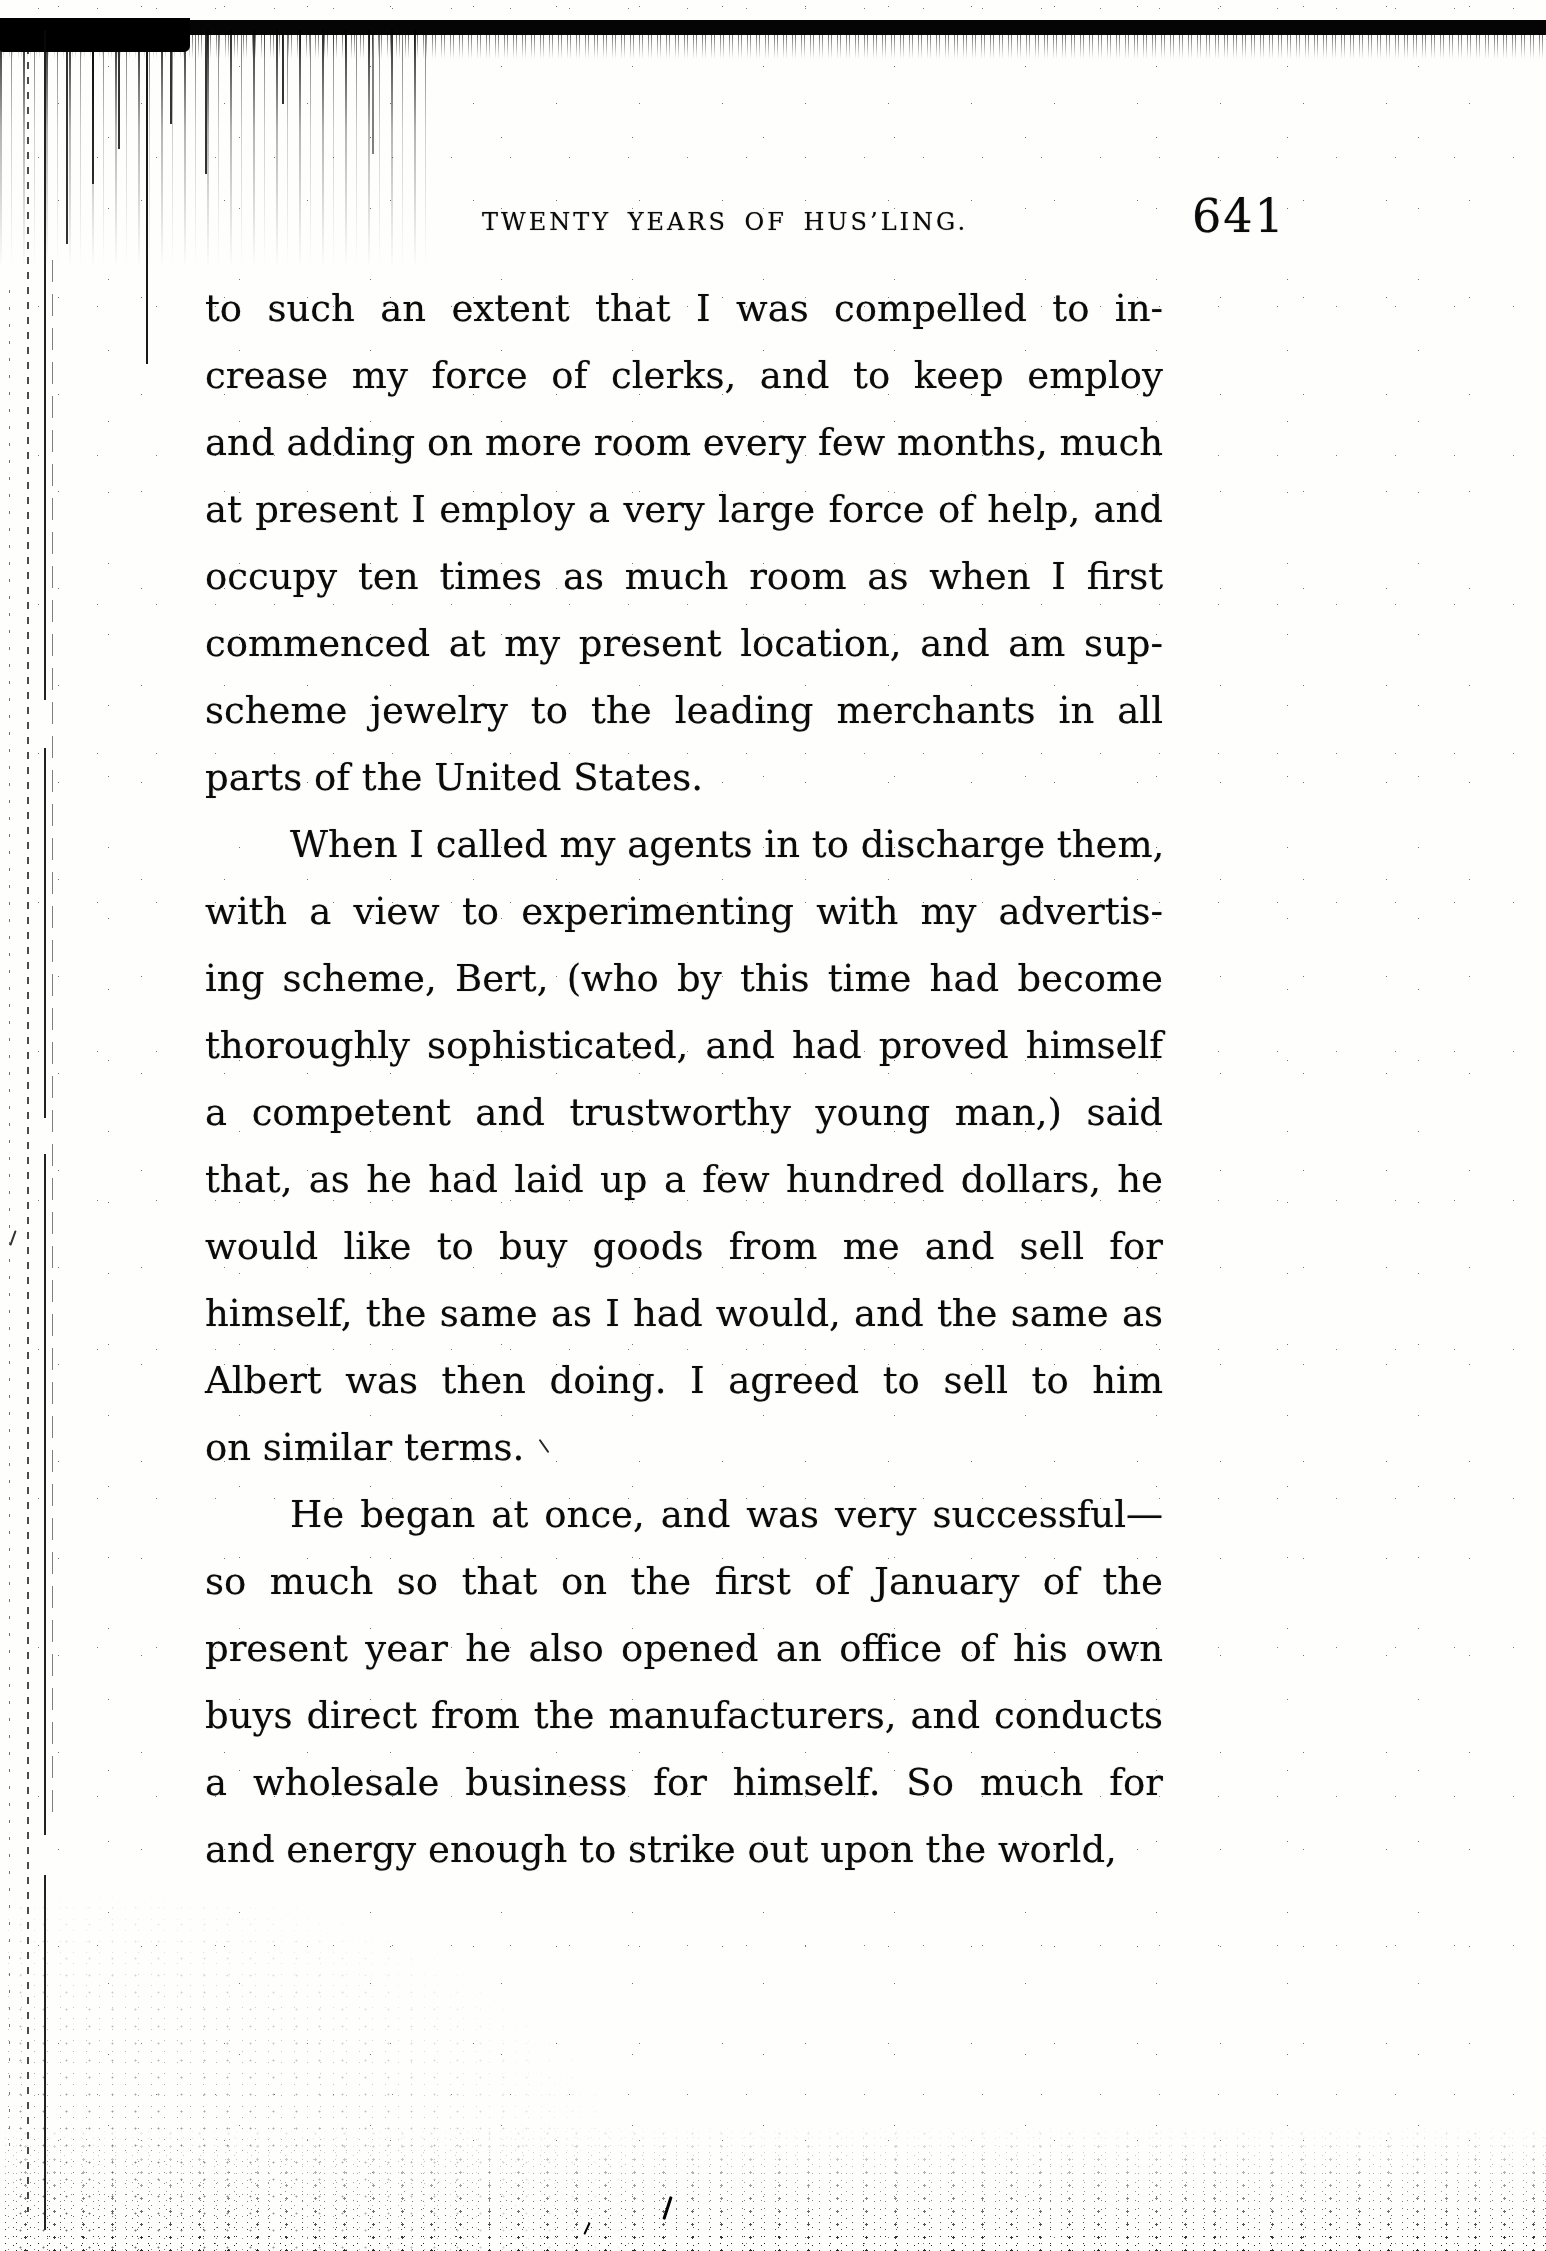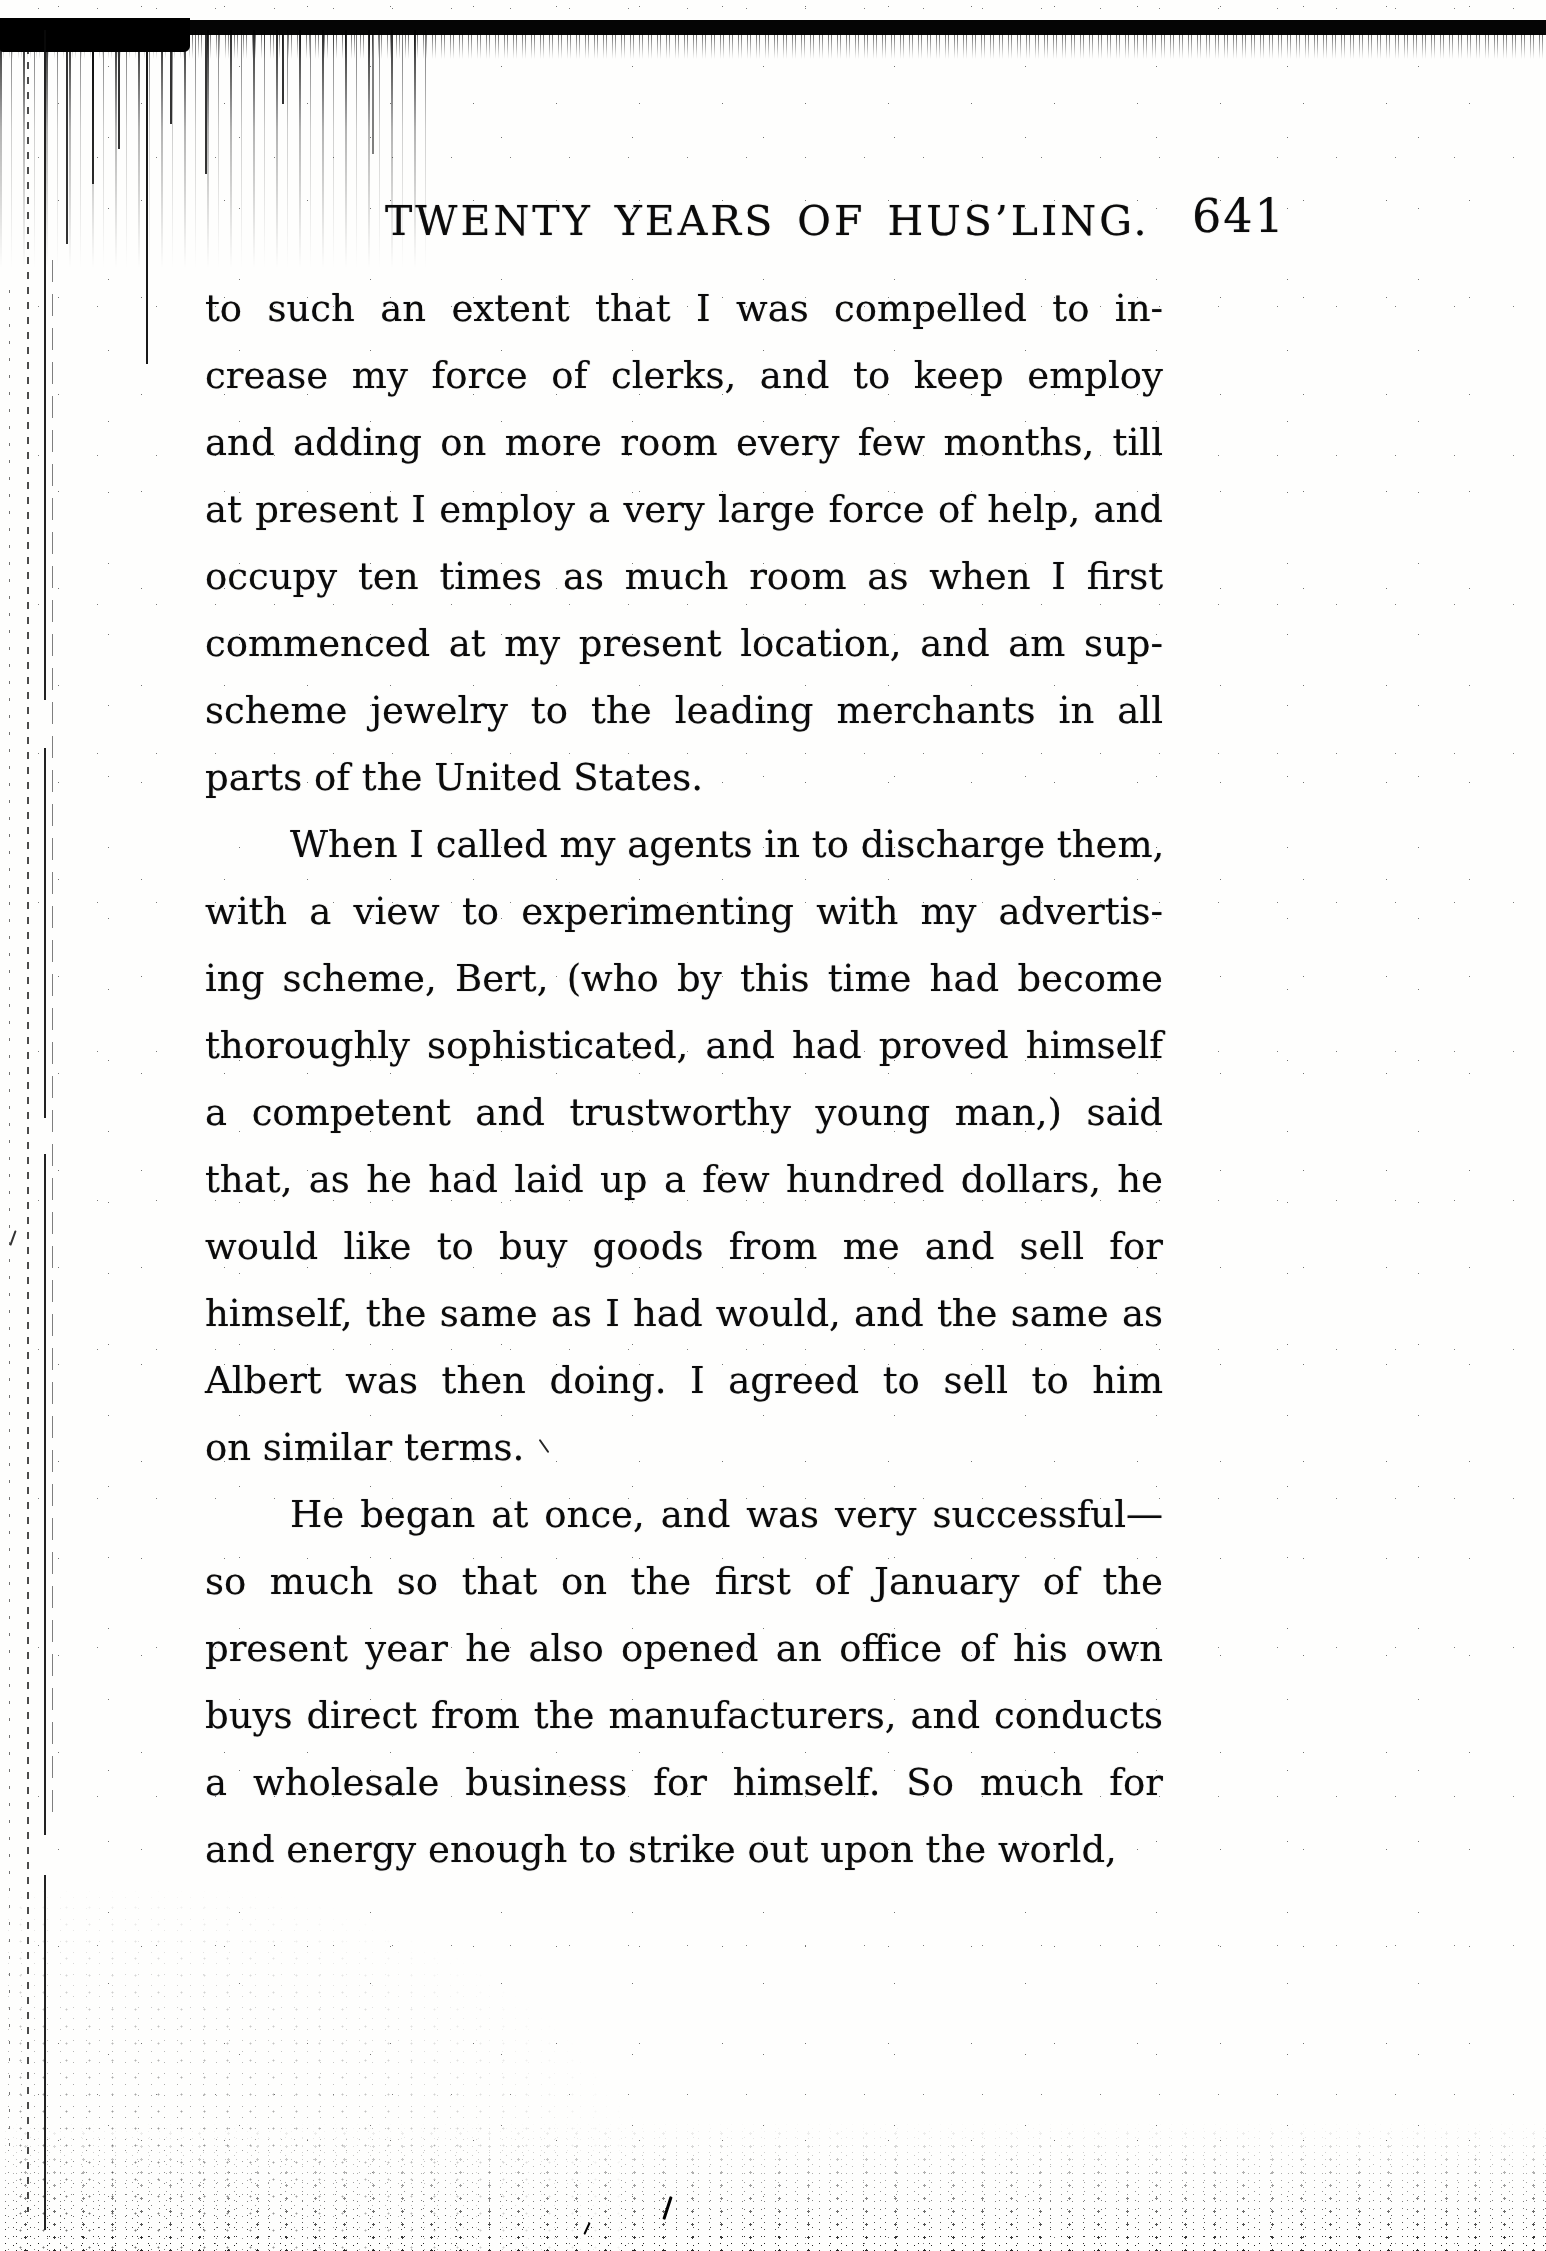--- a/index.html
+++ b/index.html
@@ -70,22 +70,22 @@
     -webkit-mask-image:radial-gradient(ellipse at 15% 100%,#000 0%,rgba(0,0,0,.4) 45%,transparent 75%);
     mask-image:radial-gradient(ellipse at 15% 100%,#000 0%,rgba(0,0,0,.4) 45%,transparent 75%);
   }
   .mark{position:absolute;background:#000;border-radius:1px;}
   .mark-slash1{left:666px;top:2196px;width:3px;height:24px;transform:rotate(18deg);}
   .mark-slash2{left:586px;top:2222px;width:2px;height:13px;transform:rotate(25deg);}
   .mark-back1{left:543px;top:1438px;width:2px;height:16px;transform:rotate(-35deg);opacity:.85;}
   .mark-tick1{left:12px;top:1230px;width:2px;height:16px;transform:rotate(20deg);opacity:.8;}
   
   .running-title{
-    position:absolute;top:197px;left:385px;width:680px;text-align:center;
-    font-size:41px;letter-spacing:3px;word-spacing:6px;white-space:nowrap;
+    position:absolute;top:208px;left:385px;width:680px;text-align:center;
+    font-size:24px;letter-spacing:3px;word-spacing:6px;white-space:nowrap;
     text-shadow:0 0 1px rgba(0,0,0,.55);
   }
   .folio{
     position:absolute;top:189px;left:1192px;font-size:46px;letter-spacing:2px;
     text-shadow:0 0 1px rgba(0,0,0,.5);
   }
   .body-block{
     position:absolute;top:275px;left:205px;width:958px;
     font-size:37px;line-height:67px;
     text-shadow:0 0 1px rgba(0,0,0,.45);
@@ -126,21 +126,21 @@
   <div class="mark mark-back1"></div>
   <div class="mark mark-tick1"></div>
 
   <div class="running-title">TWENTY YEARS OF HUS’LING.</div>
   <div class="folio">641</div>
 
   <div class="body-block">
     <div class="para">
       <div class="line">to such an extent that I was compelled to in-</div>
       <div class="line">crease my force of clerks, and to keep employ</div>
-      <div class="line">and adding on more room every few months, till</div>
+      <div class="line">and adding on more room every few months, much</div>
       <div class="line">at present I employ a very large force of help, and</div>
       <div class="line">occupy ten times as much room as when I first</div>
       <div class="line">commenced at my present location, and am sup-</div>
       <div class="line">scheme jewelry to the leading merchants in all</div>
       <div class="line last">parts of the United States.</div>
     </div>
     <div class="para">
       <div class="line indent">When I called my agents in to discharge them,</div>
       <div class="line">with a view to experimenting with my advertis-</div>
       <div class="line">ing scheme, Bert, (who by this time had become</div>

